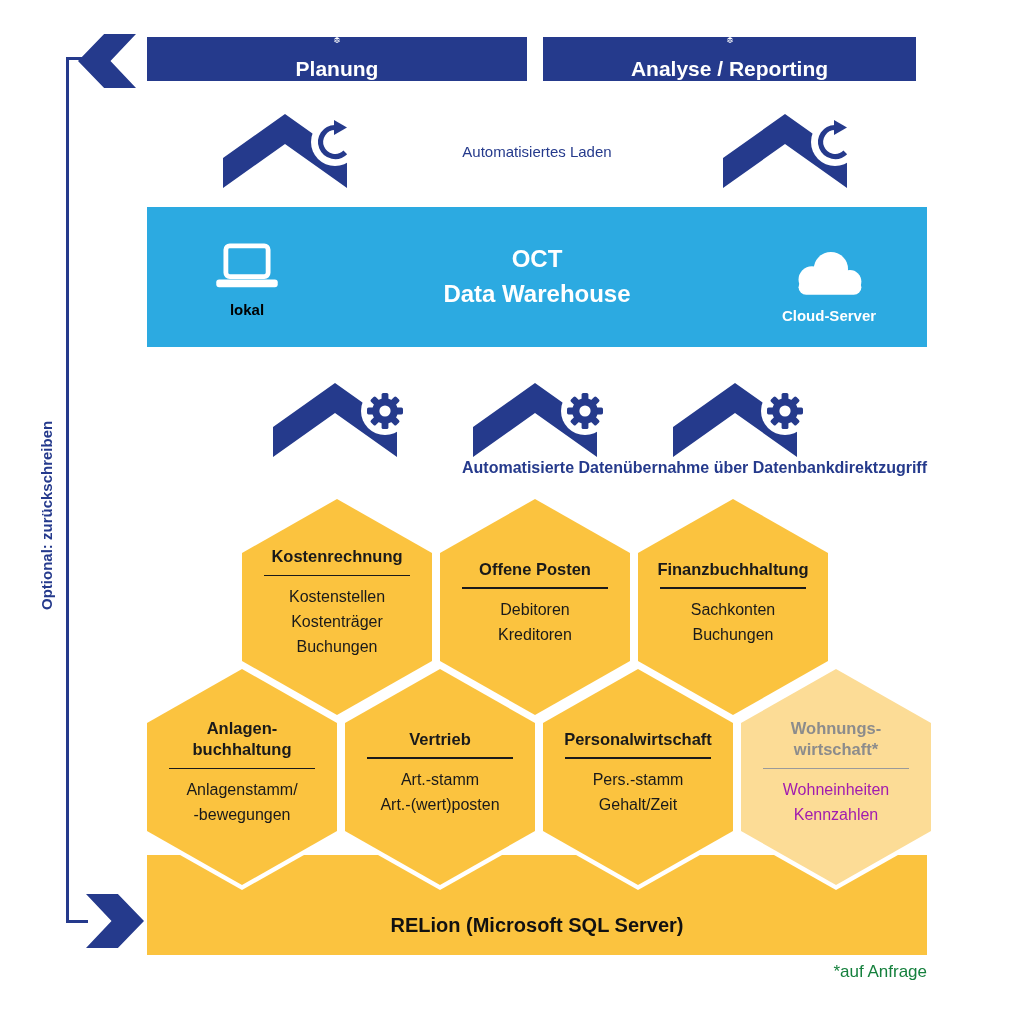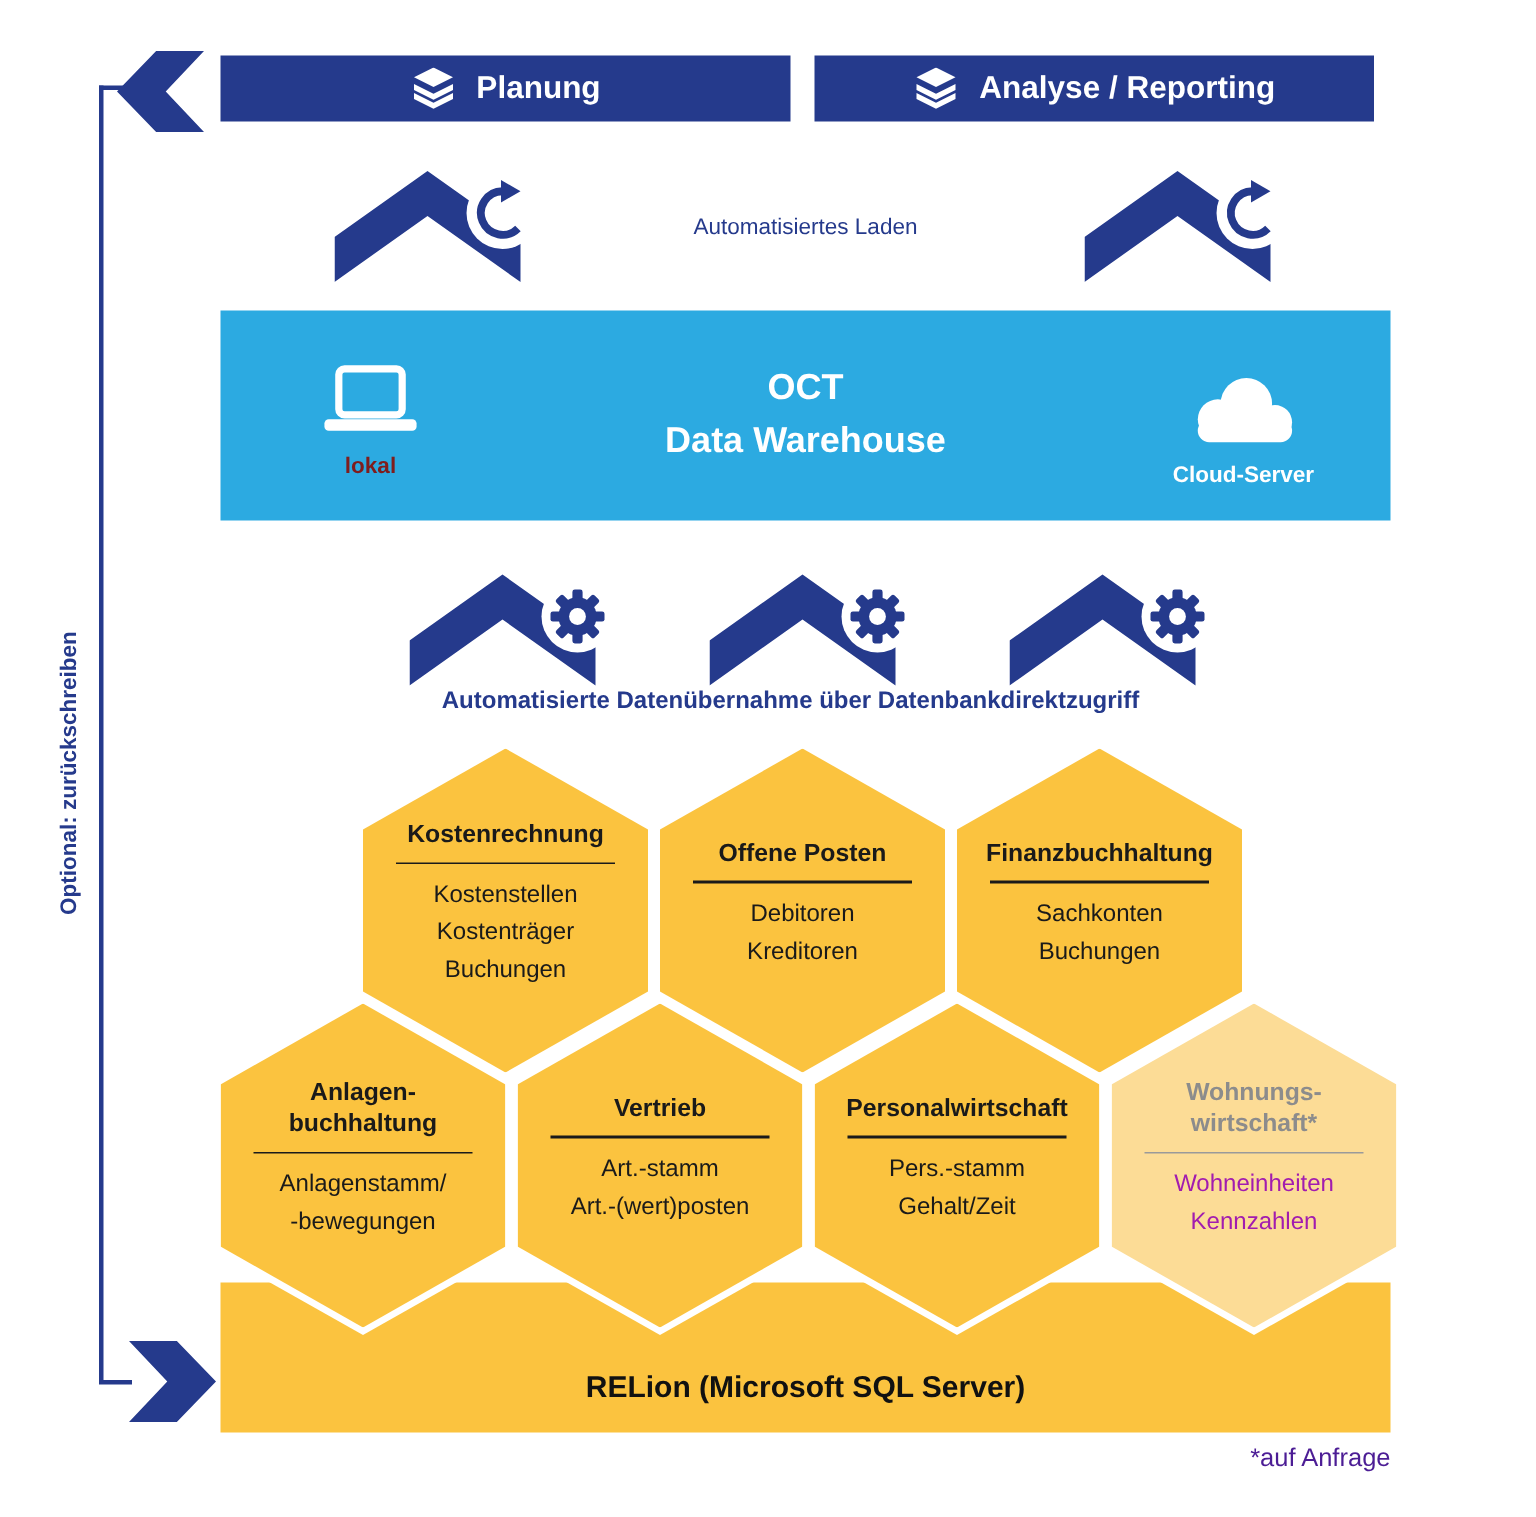--- a/index.html
+++ b/index.html
@@ -15,42 +15,42 @@
     clip-path:polygon(0 0,55% 0,100% 50%,55% 100%,0 100%,44% 50%);}
   .wb-line-v{position:absolute;left:66px;top:57px;width:2.5px;height:865px;background:var(--c-darkblue,#253A8C);}
   .wb-line-ht{position:absolute;left:66px;top:57px;width:18px;height:2.5px;background:var(--c-darkblue,#253A8C);}
   .wb-line-hb{position:absolute;left:66px;top:920px;width:22px;height:2.5px;background:var(--c-darkblue,#253A8C);}
   .writeback-label{position:absolute;left:32px;top:350px;width:28px;height:330px;
     display:flex;align-items:center;justify-content:center;
     writing-mode:vertical-rl;transform:rotate(180deg);
     font-size:15px;font-weight:bold;color:var(--c-darkblue,#253A8C);white-space:nowrap;}
   
   .topbar{position:absolute;top:37px;height:44px;background:var(--c-darkblue,#253A8C);
-    display:flex;align-items:center;justify-content:center;gap:14px;color:#fff;}
+    display:flex;align-items:center;justify-content:center;gap:14px;color:#fff;flex-direction:column;}
   .topbar .lbl{font-size:21px;font-weight:bold;}
   .bar-planung{left:147px;width:380px;}
   .bar-analyse{left:543px;width:373px;}
   
   .roof{position:absolute;width:150px;height:78px;}
   .roof-refresh-l{left:223px;top:112px;}
   .roof-refresh-r{left:723px;top:112px;}
   .roof-gear-1{left:273px;top:381px;}
   .roof-gear-2{left:473px;top:381px;}
   .roof-gear-3{left:673px;top:381px;}
   .fill-blue{fill:var(--c-darkblue,#253A8C);}
   .stroke-blue{stroke:var(--c-darkblue,#253A8C);}
   .load-label{position:absolute;left:367px;top:143px;width:340px;text-align:center;
     font-size:15px;font-weight:normal;color:var(--c-darkblue,#253A8C);}
-  .extract-label{position:absolute;left:137px;top:459px;width:780px;text-align:center;
+  .extract-label{position:absolute;left:147px;top:459px;width:780px;text-align:right;
     font-size:16px;font-weight:bold;color:var(--c-darkblue,#253A8C);}
   
   .wh-band{position:absolute;left:147px;top:207px;width:780px;height:140px;background:var(--c-lightblue,#2CAAE1);}
   .wh-center{position:absolute;inset:0;display:flex;flex-direction:column;align-items:center;justify-content:center;
     color:#fff;font-size:24px;font-weight:bold;line-height:1.45;text-align:center;}
-  .wh-left{position:absolute;left:52px;top:36px;width:96px;text-align:center;color:#7f1d1d;}
+  .wh-left{position:absolute;left:52px;top:36px;width:96px;text-align:center;color:#000000;}
   .wh-right{position:absolute;right:40px;top:38px;width:116px;text-align:center;color:#fff;}
   .wh-sub{font-size:15px;font-weight:bold;margin-top:6px;}
   
   .hex{position:absolute;width:200px;height:226px;background:#fff;z-index:3;
     clip-path:polygon(50% 0%,100% 25%,100% 75%,50% 100%,0% 75%,0% 25%);}
   .hex-body{position:absolute;inset:5px;background:var(--c-gold,#FBC33F);
     clip-path:polygon(50% 0%,100% 25%,100% 75%,50% 100%,0% 75%,0% 25%);
     display:flex;flex-direction:column;align-items:center;justify-content:center;
     text-align:center;padding-bottom:8px;box-sizing:border-box;}
   .hex-title{font-size:16.5px;font-weight:bold;line-height:1.3;white-space:pre-line;color:#1a1a1a;}
@@ -59,21 +59,21 @@
   .hex--muted .hex-body{background:var(--c-lightgold,#FCDC96);}
   .hex--muted .hex-title{color:#8c8c8c;}
   .hex--muted .hex-rule{background:#9a9a9a;}
   .hex--muted .hex-items{color:#a21caf;}
   .hex-r1a{left:237px;top:494px;} .hex-r1b{left:435px;top:494px;} .hex-r1c{left:633px;top:494px;}
   .hex-r2a{left:142px;top:664px;} .hex-r2b{left:340px;top:664px;}
   .hex-r2c{left:538px;top:664px;} .hex-r2d{left:736px;top:664px;}
   
   .base-band{position:absolute;left:147px;top:855px;width:780px;height:100px;background:var(--c-gold,#FBC33F);z-index:1;}
   .base-label{position:absolute;left:0;right:0;top:59px;text-align:center;font-size:20px;font-weight:bold;color:#111;z-index:2;}
-  .footnote{position:absolute;left:627px;top:962px;width:300px;text-align:right;font-size:17px;color:#4c1d95;}
+  .footnote{position:absolute;left:627px;top:962px;width:300px;text-align:right;font-size:17px;color:#15803d;}
 </style>
 </head>
 <body>
 
 <div class="canvas">
 
   <div class="chev chev-left"></div>
   <div class="wb-line-ht"></div>
   <div class="wb-line-v"></div>
   <div class="wb-line-hb"></div>

